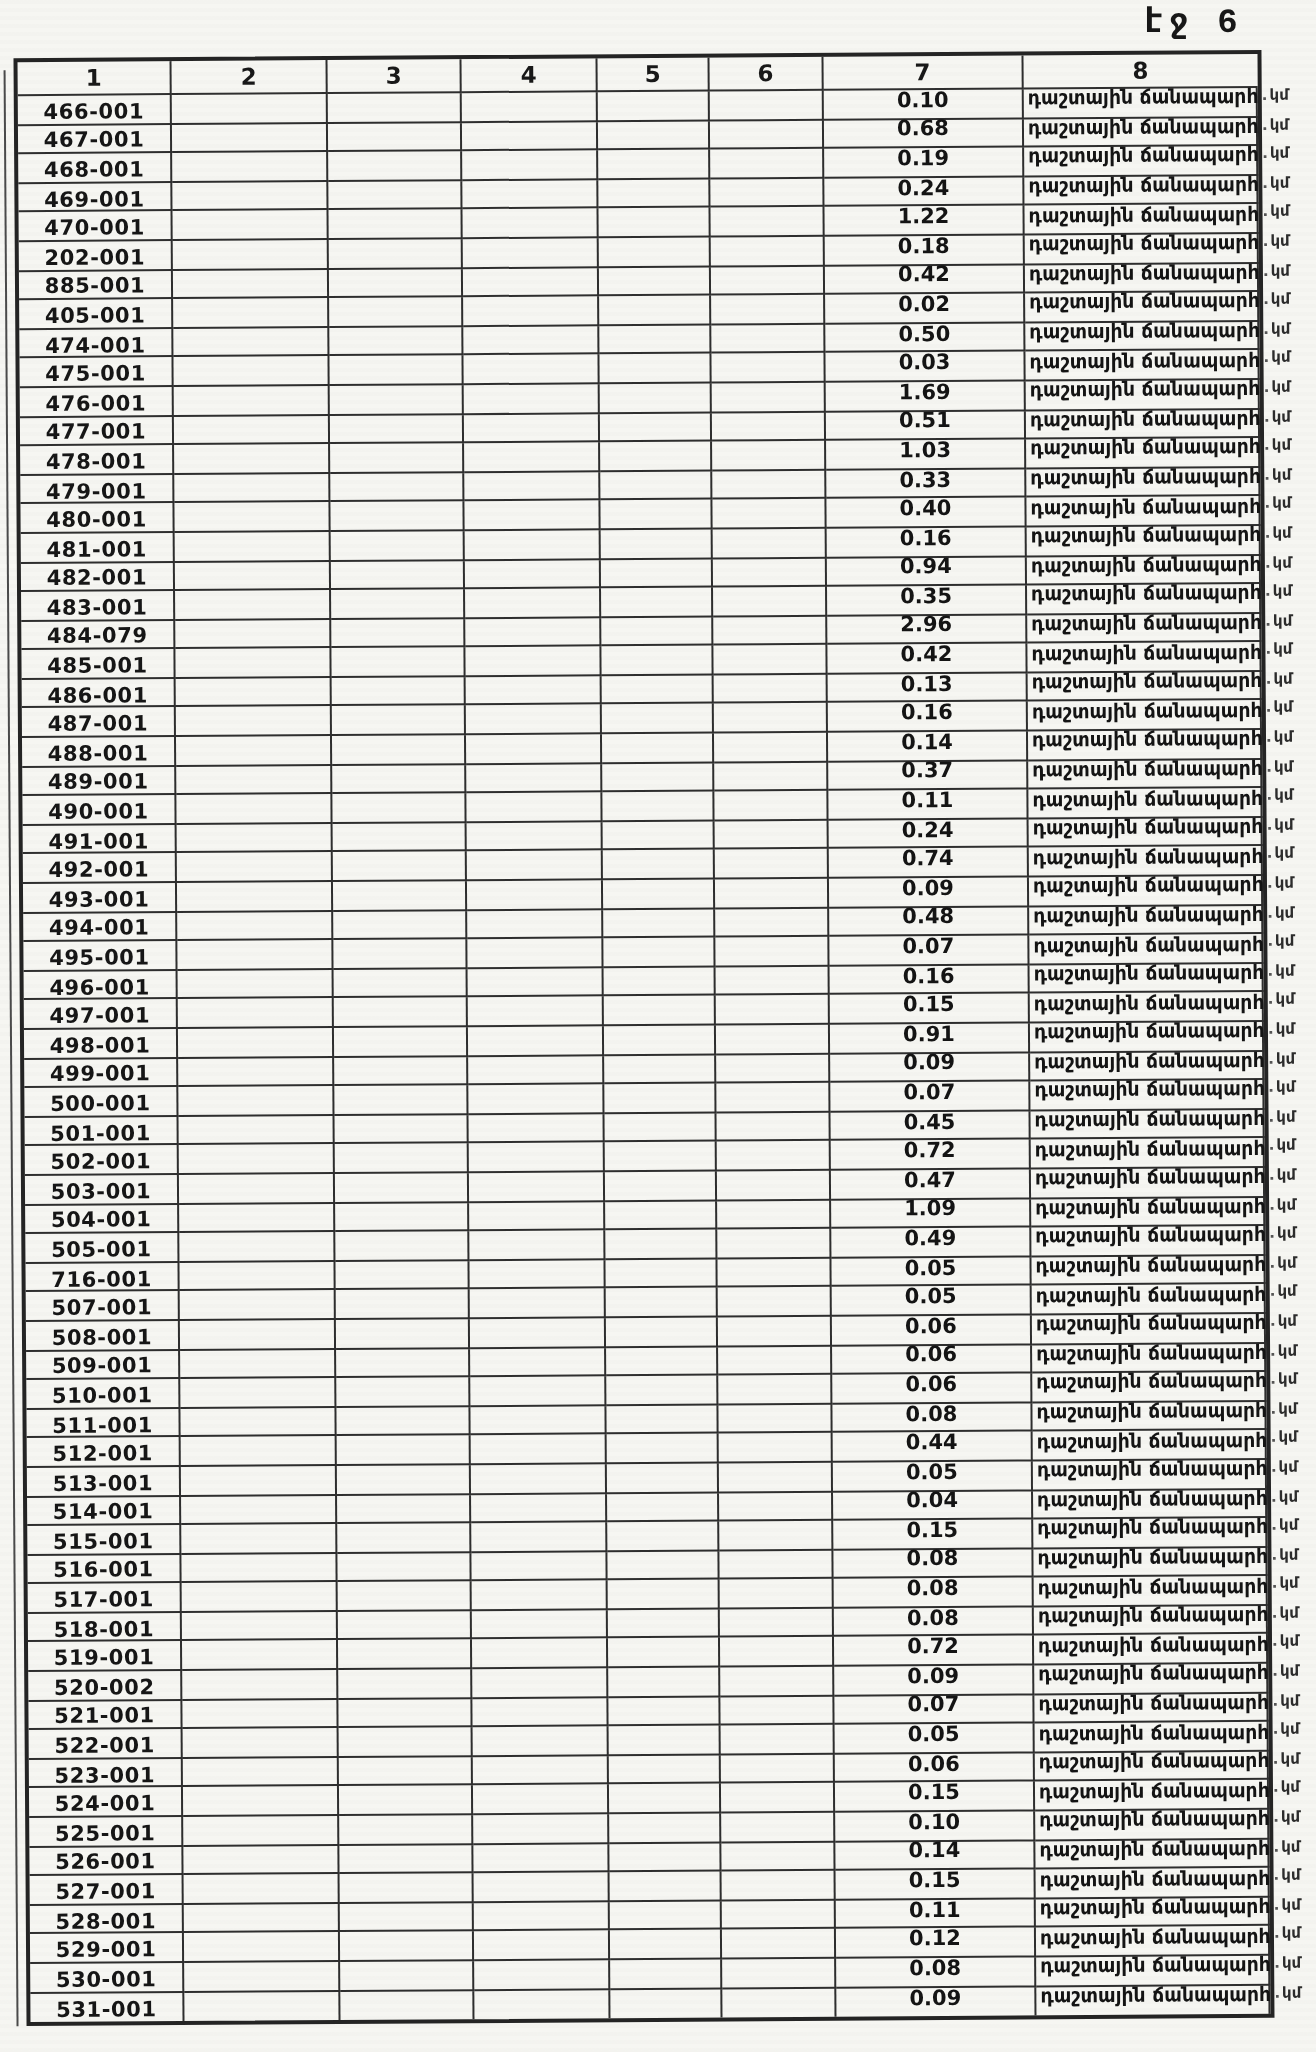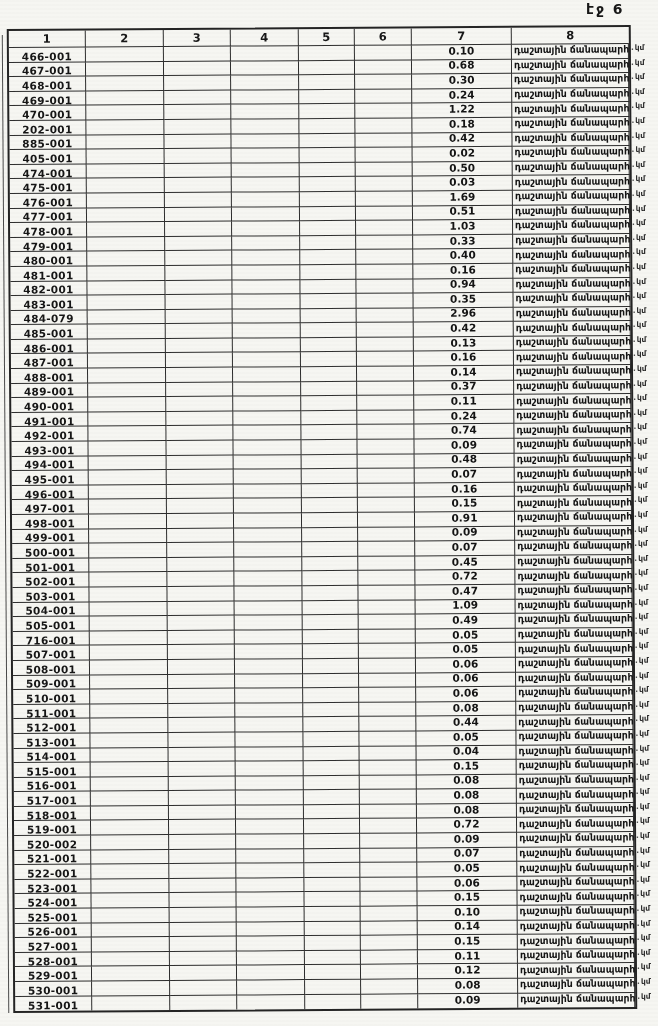--- a/index.html
+++ b/index.html
@@ -12,25 +12,26 @@
   }
   .sheet {
     position: relative;
     width: 658px; height: 1026px;
     background:
       repeating-linear-gradient(0deg, rgba(0,0,0,0.012) 0 2px, rgba(255,255,255,0.01) 2px 4px),
       #f6f6f2;
   }
   .page-label {
     position: absolute;
-    top: 1px; left: 586px;
-    font-size: 14px;
+    top: 1px; left: 572px;
+    font-size: 17px;
     font-weight: bold;
     letter-spacing: 2px;
     color: #171717;
+    font-family: Liberation Mono, monospace;
   }
   .table-wrap {
     position: absolute;
     left: 10px; top: 27px;
     width: 620px;
     border: 2px solid #242424;
     transform: rotate(-0.38deg);
     transform-origin: 50% 50%;
     background: transparent;
   }
@@ -156,21 +157,21 @@
         <div class="trow">
           <div class="tcell">
             <span class="c-id">468-001</span>
           </div>
           <div class="tcell"></div>
           <div class="tcell"></div>
           <div class="tcell"></div>
           <div class="tcell"></div>
           <div class="tcell"></div>
           <div class="tcell">
-            <span class="c-val">0.30</span>
+            <span class="c-val">0.19</span>
           </div>
           <div class="tcell c-desc">
             <span>դաշտային ճանապարհ</span>
           </div>
           <span class="unit">կմ</span>
         </div>
         <div class="trow">
           <div class="tcell">
             <span class="c-id">469-001</span>
           </div>

